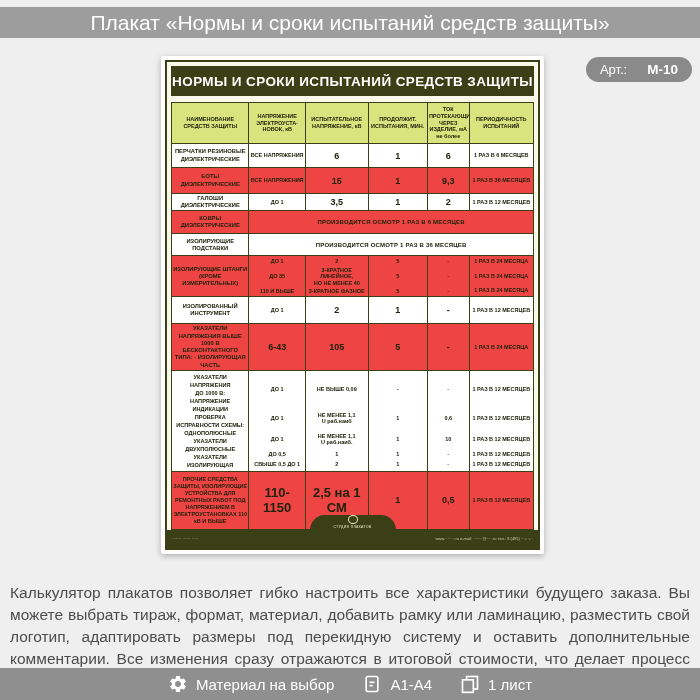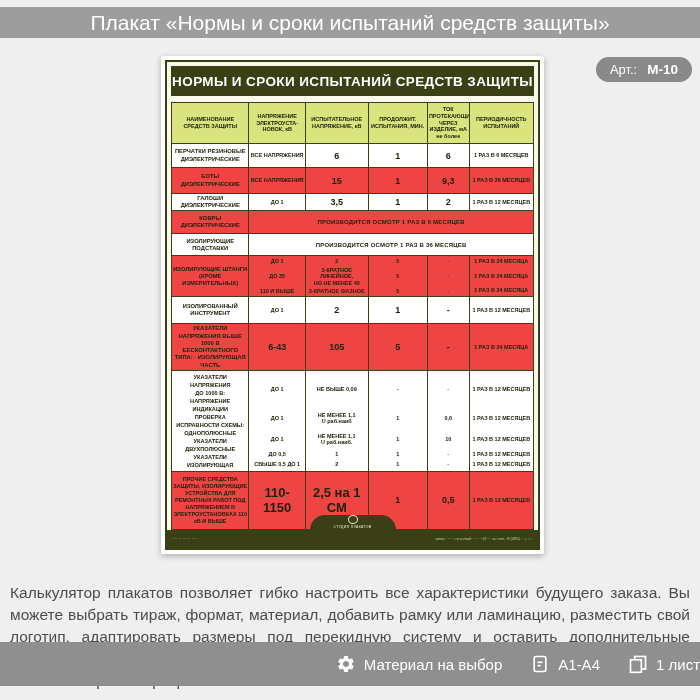--- a/index.html
+++ b/index.html
@@ -4,21 +4,21 @@
 <style>
   html,body{margin:0;padding:0}
   body{width:700px;height:700px;position:relative;background:#efefef;
        font-family:"Liberation Sans",sans-serif;overflow:hidden}
 
   .topbar{position:absolute;top:7px;left:0;width:700px;height:31px;background:#9d9d9d;
           display:flex;align-items:center;justify-content:center}
   .topbar .t{color:#fff;font-size:21px}
 
   .badge{position:absolute;top:57px;right:8px;background:#8a8a8a;color:#fff;
-         border-radius:15px;padding:5px 14px;font-size:13px;display:flex;gap:10px;align-items:baseline}
+         border-radius:15px;padding:5px 14px;font-size:13px;display:flex;gap:20px;align-items:baseline}
   .badge b{font-size:13.5px}
 
   .poster{position:absolute;left:161px;top:56px;width:383px;background:#fff;padding:4px;
           box-sizing:border-box;border-radius:2px;box-shadow:0 2px 6px rgba(0,0,0,.28)}
   .frame{border:2px solid #3a3f16;background:#f8f9e9;padding:4px 4px 0 4px;position:relative}
   .ptitle{background:#3a3f16;color:#fff;height:30px;display:flex;align-items:center;justify-content:center;
           font-weight:bold;font-size:13.5px;letter-spacing:.4px;margin-bottom:6px;text-align:center}
 
   table.t{width:100%;border-collapse:collapse;table-layout:fixed}
   table.t th,table.t td{border:1px solid #3a3f16;color:#20230c;text-align:center;
@@ -46,22 +46,22 @@
         background:#3a3f16;border-radius:43px 43px 0 0;display:flex;flex-direction:column;
         align-items:center;justify-content:flex-end;z-index:2}
   .logo-circle{width:8px;height:8px;border:1px solid #e8ecc8;border-radius:50%;margin-bottom:1px}
   .logo-text{font-size:3.5px;color:#e8ecc8;letter-spacing:.3px;line-height:5px;white-space:nowrap}
   .micro{position:absolute;top:7px;font-size:4px;color:#c9d19b;line-height:4px;white-space:nowrap}
   .micro.l{left:5px}.micro.r{right:5px}
 
   .desc{position:absolute;top:582px;left:10px;width:680px;font-size:15.5px;line-height:1.42;
         color:#4c4c4c;text-align:justify}
 
-  .botbar{position:absolute;bottom:14px;left:0;width:700px;height:44px;background:#8f8f8f;
-          display:flex;align-items:center;justify-content:flex-end;gap:28px}
+  .botbar{position:absolute;bottom:0;left:0;width:700px;height:32px;background:#8f8f8f;
+          display:flex;align-items:center;justify-content:center;gap:28px}
   .fitem{display:flex;align-items:center;gap:8px;color:#fff;font-size:15px}
   .fitem svg{display:block}
 </style>
 </head>
 <body>
 
 <div class="topbar">
   <span class="t">Плакат «Нормы и сроки испытаний средств защиты»</span>
 </div>
 

